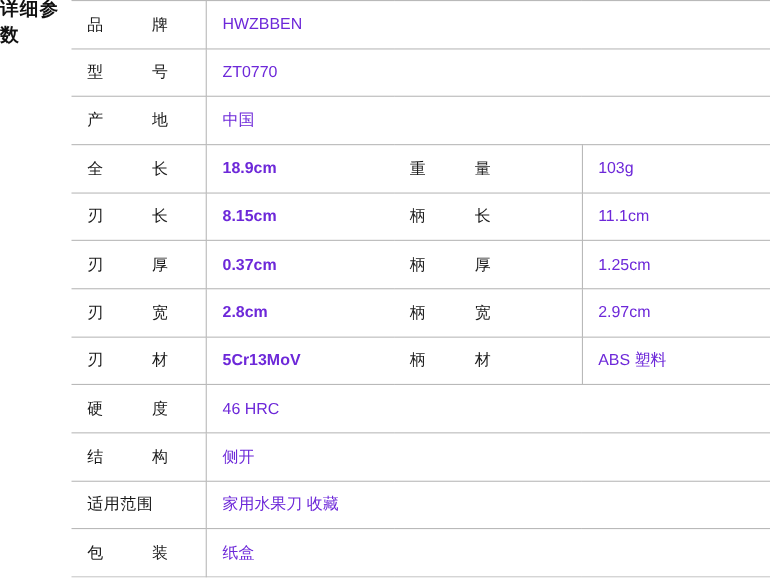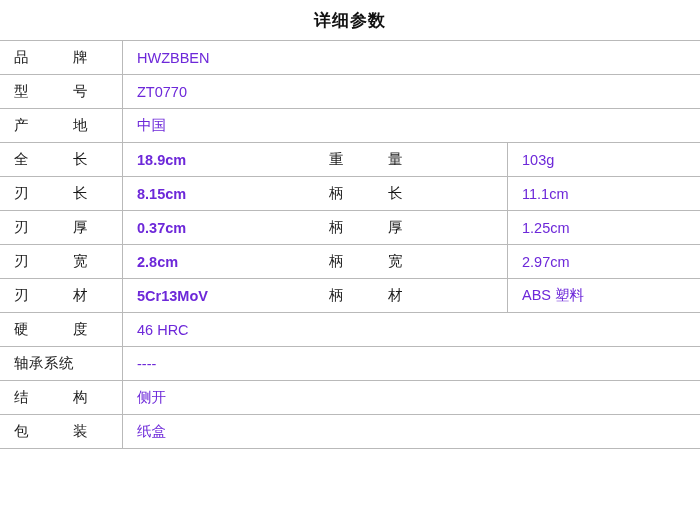--- a/index.html
+++ b/index.html
@@ -12,21 +12,21 @@
     background: #ffffff;
     font-family: "Liberation Sans", sans-serif;
     color: #1a1a1a;
     overflow: hidden;
   }
   .spec-sheet {
     width: 700px;
     height: 525px;
     box-sizing: border-box;
     display: flex;
-    flex-direction: column;
+    flex-direction: row;
   }
   .title-bar {
     height: 40px;
     display: flex;
     align-items: center;
     justify-content: center;
     font-size: 17px;
     font-weight: bold;
     color: #111111;
     letter-spacing: 1px;
@@ -197,31 +197,31 @@
         <tr>
           <td class="label-cell">
             <span class="spread">
               <span>硬</span>
               <span>度</span>
             </span>
           </td>
           <td class="value-cell" colspan="3">46 HRC</td>
         </tr>
         <tr>
-          <td class="label-cell"><span class="plain-label">轴承系统</span></td>
-          <td class="value-cell" colspan="3">----</td>
-        </tr>
-        <tr>
           <td class="label-cell">
             <span class="spread">
               <span>结</span>
               <span>构</span>
             </span>
           </td>
           <td class="value-cell" colspan="3">侧开</td>
+        </tr>
+        <tr>
+          <td class="label-cell"><span class="plain-label">适用范围</span></td>
+          <td class="value-cell" colspan="3">家用水果刀 收藏</td>
         </tr>
         <tr>
           <td class="label-cell">
             <span class="spread">
               <span>包</span>
               <span>装</span>
             </span>
           </td>
           <td class="value-cell" colspan="3">纸盒</td>
         </tr>

